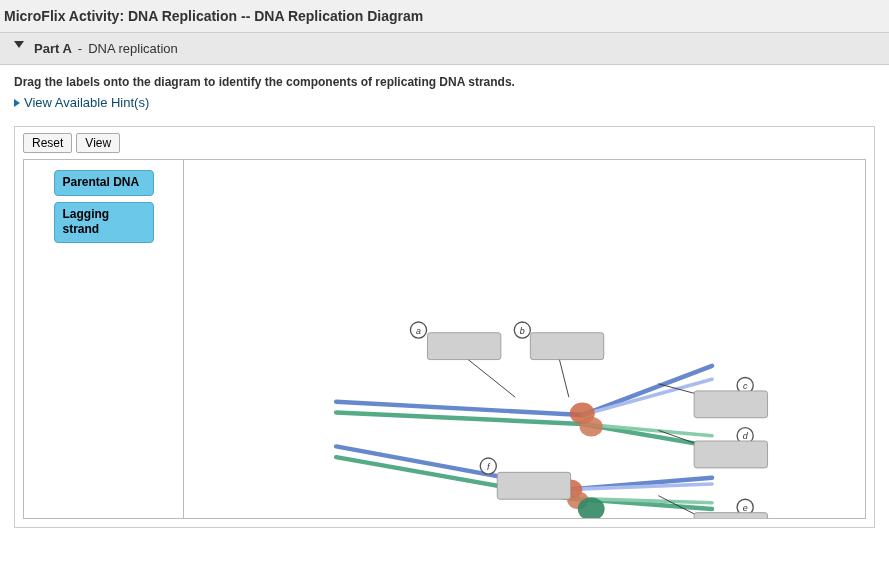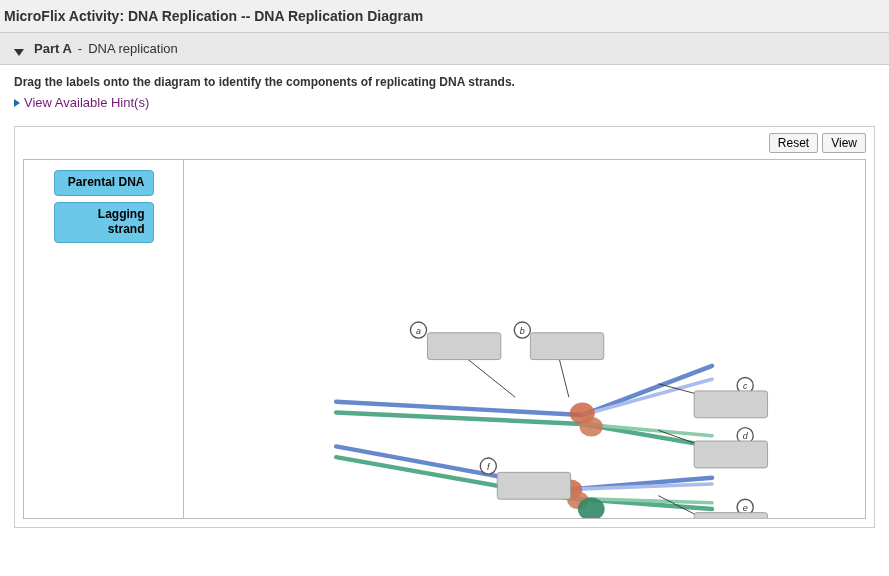--- a/index.html
+++ b/index.html
@@ -14,61 +14,60 @@
       padding: 8px 4px;
       font-weight: bold;
       font-size: 14px;
       border-bottom: 1px solid #ccc;
     }
     .part-header {
       background: #e8e8e8;
       padding: 8px 14px;
       border-bottom: 1px solid #ccc;
       display: flex;
-      align-items: flex-end;
+      align-items: flex-start;
       gap: 6px;
     }
     .arrow-down {
       display: inline-block;
       width: 0; height: 0;
       border-left: 5px solid transparent;
       border-right: 5px solid transparent;
       border-top: 7px solid #333;
       margin-right: 4px;
     }
     .part-label { font-weight: bold; }
     .part-name { font-style: normal; }
     .instructions {
       padding: 10px 14px 4px 14px;
       font-size: 12px;
     }
     .hint-link {
       padding: 2px 14px 10px 14px;
-      color: #701a75;
+      color: #0c4a6e;
       cursor: pointer;
       font-size: 13px;
       display: flex;
       align-items: center;
       gap: 4px;
     }
     .hint-link-arrow {
       display: inline-block;
       width: 0; height: 0;
       border-top: 4px solid transparent;
       border-bottom: 4px solid transparent;
       border-left: 6px solid #1a6fa8;
     }
     .activity-container {
       margin: 6px 14px 14px 14px;
       border: 1px solid #ccc;
       background: #fff;
     }
     .activity-toolbar {
       display: flex;
-      justify-content: flex-end;
       padding: 6px 8px;
       gap: 4px;
     }
     .toolbar-btn {
       border: 1px solid #aaa;
       background: #f5f5f5;
       padding: 2px 8px;
       font-size: 12px;
       cursor: pointer;
       border-radius: 2px;
@@ -88,21 +87,21 @@
       display: flex;
       flex-direction: column;
       gap: 6px;
       align-items: center;
     }
     .drag-label {
       background: #6bc8e8;
       border: 1px solid #4aa8cc;
       border-radius: 4px;
       padding: 4px 8px;
-      text-align: right;
+      text-align: left;
       font-size: 12px;
       font-weight: bold;
       color: #000;
       cursor: grab;
       width: 100px;
       line-height: 1.3;
     }
     .diagram-area {
       flex: 1;
       position: relative;

